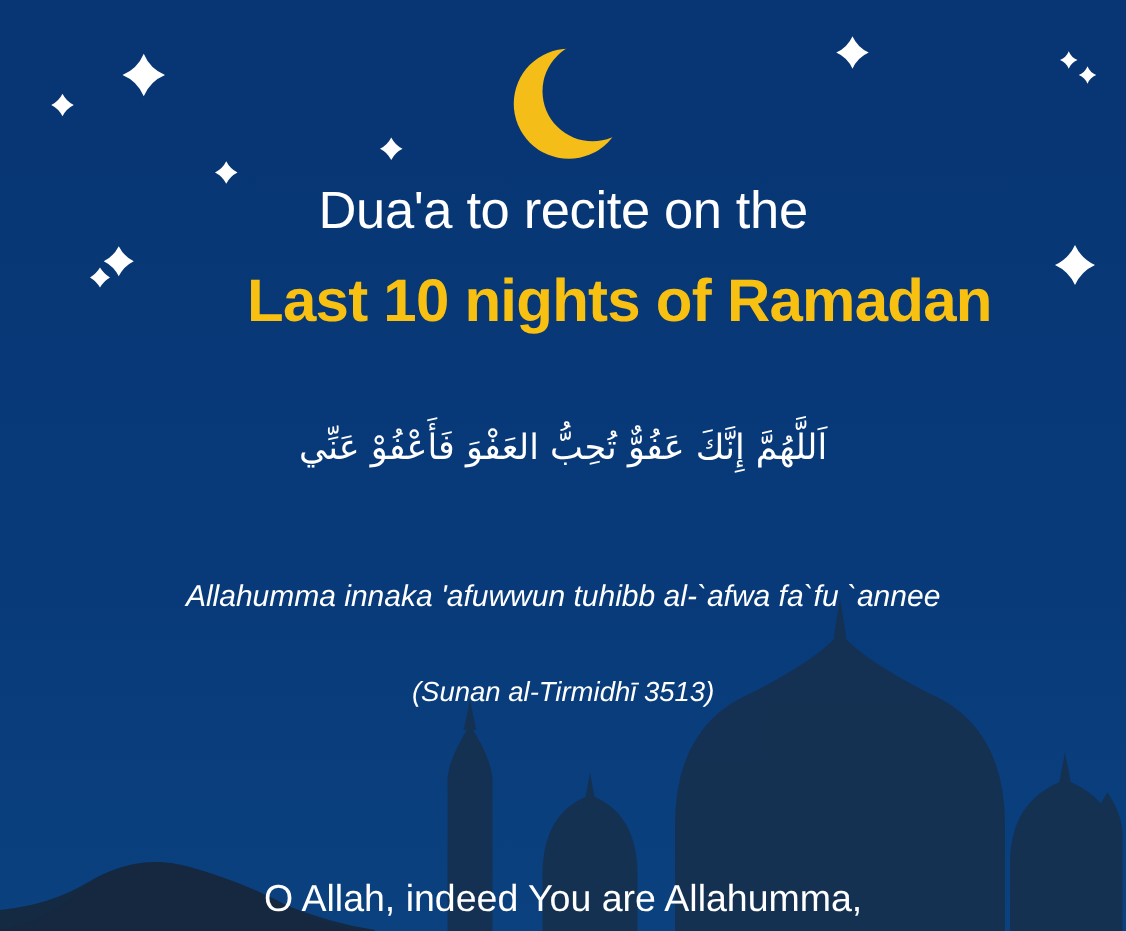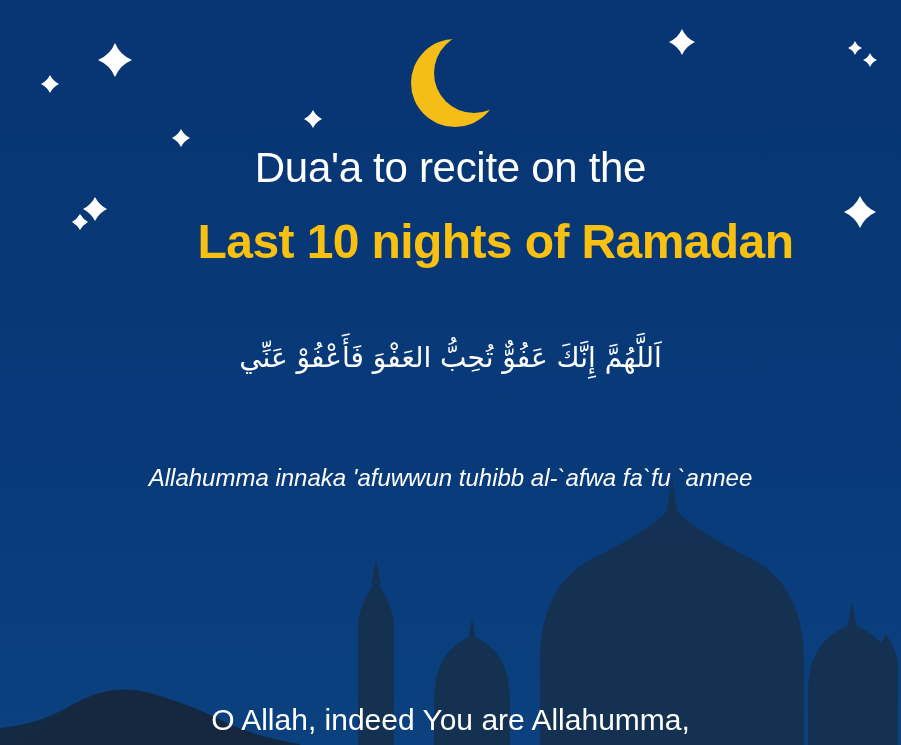--- a/index.html
+++ b/index.html
@@ -167,20 +167,21 @@
 
   <div id="content">
     <div class="tline" id="title-line">Dua'a to recite on the</div>
 
     <div class="tline" id="headline">Last 10 nights of Ramadan</div>
 
     <div class="tline" id="arabic">اَللَّهُمَّ إِنَّكَ عَفُوٌّ تُحِبُّ العَفْوَ فَأَعْفُوْ عَنِّي</div>
 
     <div class="tline" id="translit">Allahumma innaka 'afuwwun tuhibb al-`afwa fa`fu `annee</div>
 
+    <div class="tline" id="citation">(Sunan al-Tirmidhī 3513)</div>
 
     <div class="tline" id="translation">
       <div>O Allah, indeed You are Allahumma,</div>
       
     </div>
   </div>
 
 </div>
 
 </body></html>

